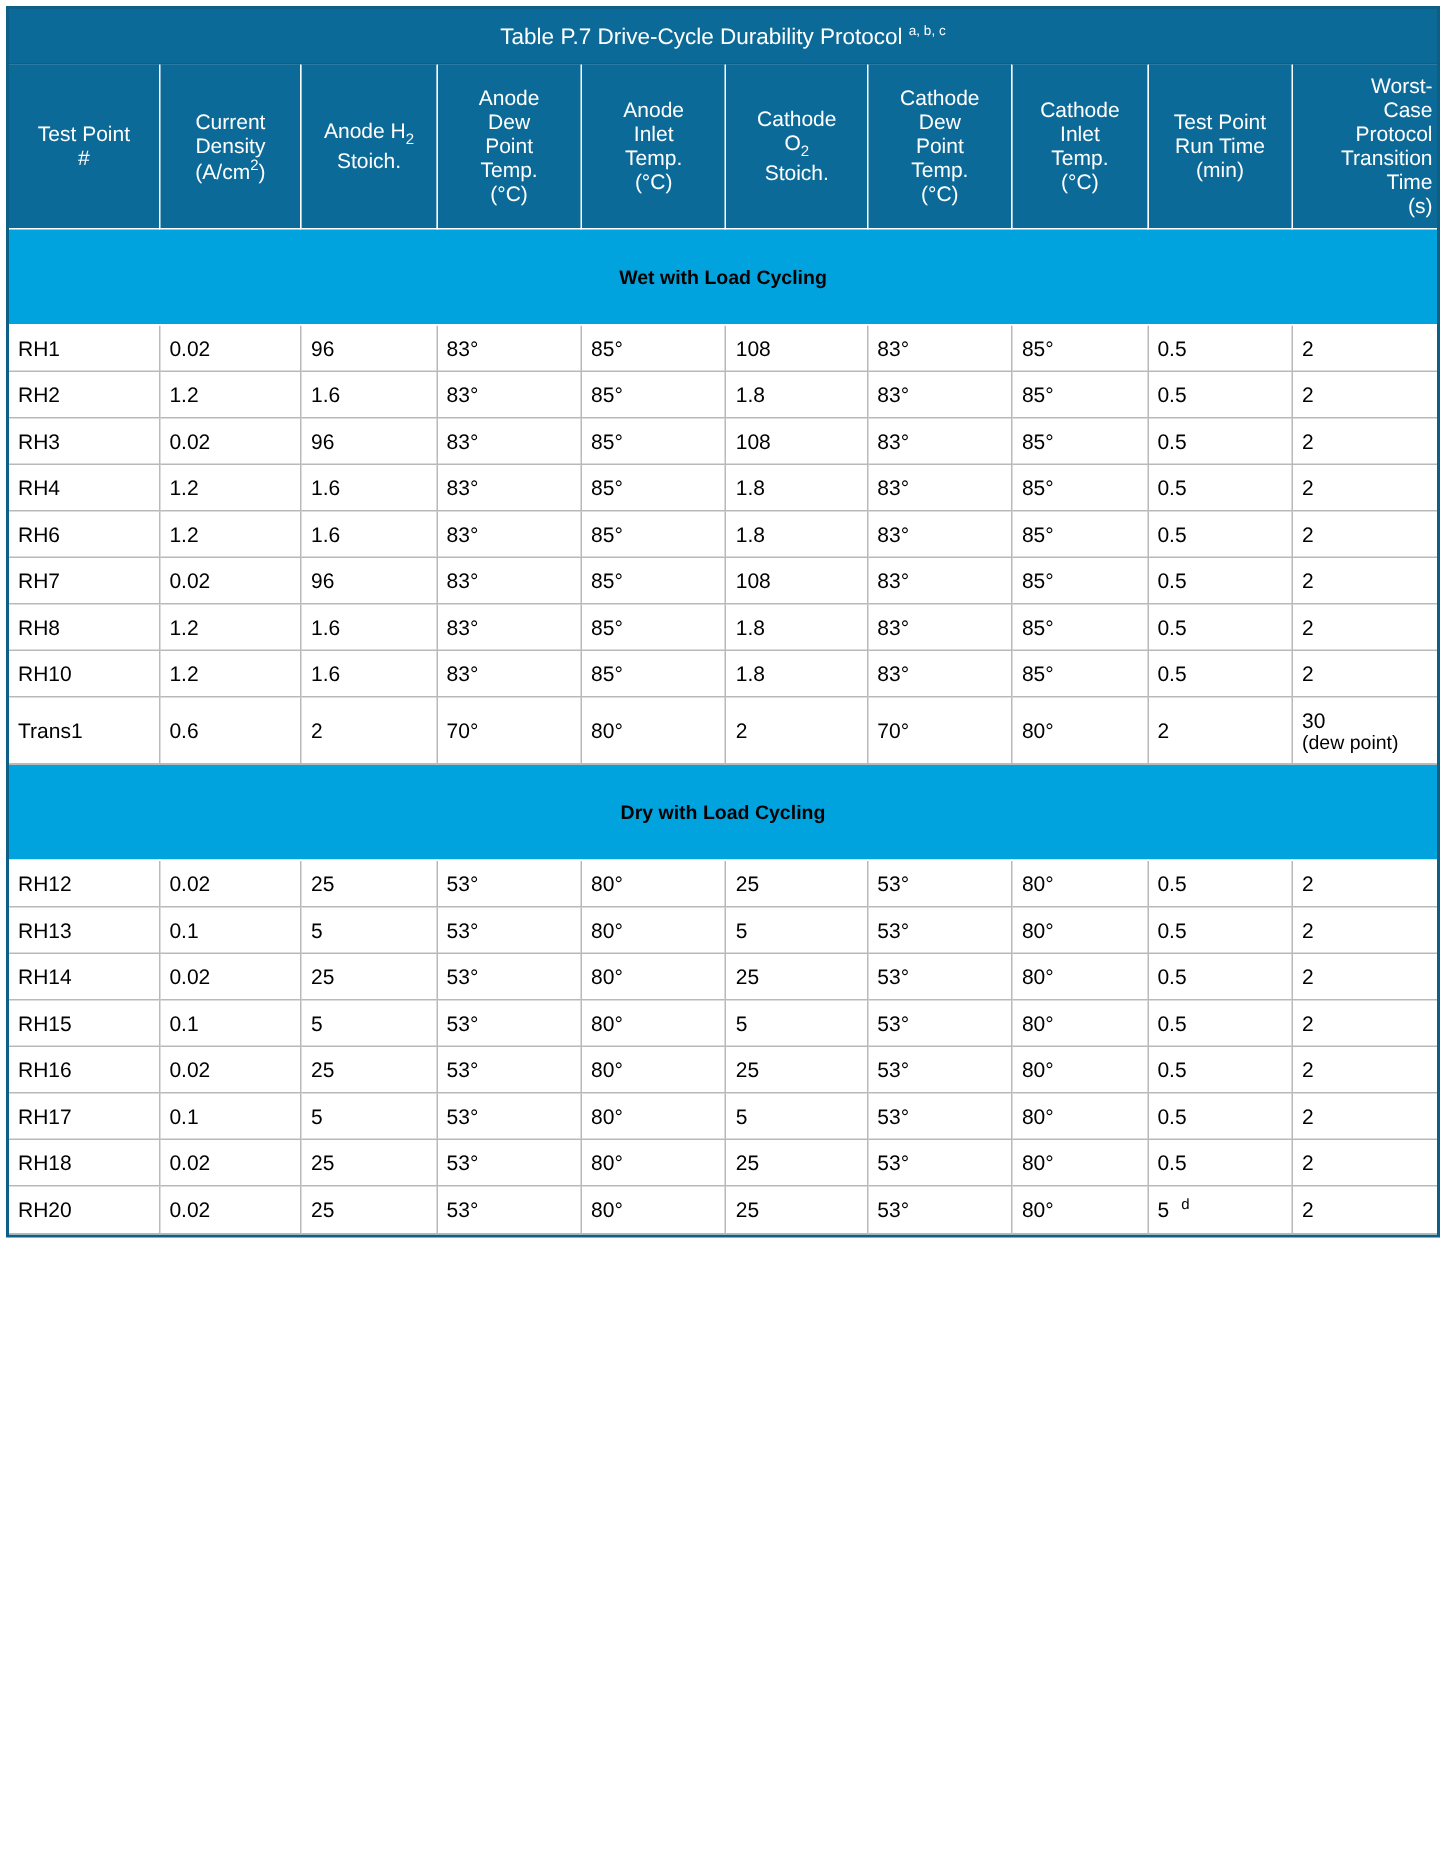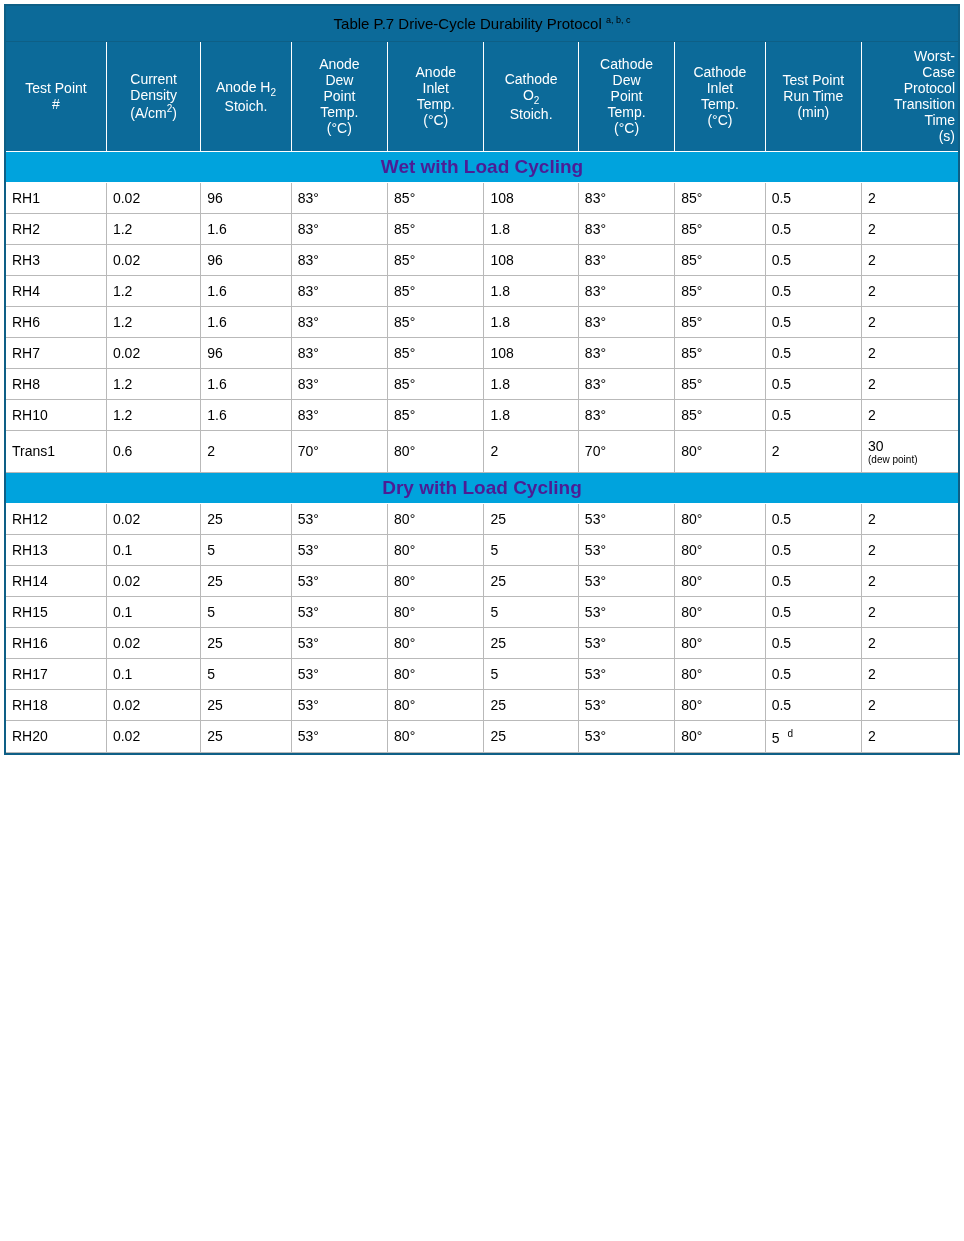--- a/index.html
+++ b/index.html
@@ -17,21 +17,21 @@
     border: 2px solid #0e5f86;
     box-sizing: border-box;
   }
   table {
     border-collapse: collapse;
     width: 100%;
     table-layout: fixed;
   }
   caption {
     background: #0c6a99;
-    color: #000000;
+    color: #ffffff;
     font-size: 15px;
     padding: 9px 4px;
     font-weight: normal;
     border-bottom: 1px solid #0e5f86;
   }
   caption sup {
     font-size: 9px;
   }
   thead th {
     background: #0c6a99;
@@ -56,33 +56,33 @@
     border: 1px solid #b9b9b9;
     padding: 7px 6px;
     vertical-align: middle;
     height: 24px;
     box-sizing: border-box;
   }
   tbody td:first-child { border-left: none; }
   tbody td:last-child { border-right: none; }
   tr.section td {
     background: #00a3dd;
-    color: #4c1d95;
+    color: #000000;
     font-weight: bold;
-    font-size: 19px;
+    font-size: 13px;
     text-align: center;
-    padding: 4px 4px;
+    padding: 24px 4px;
     border-left: none;
     border-right: none;
     border-top: 1px solid #ffffff;
     border-bottom: 1px solid #ffffff;
   }
   .small-note {
     display: block;
-    font-size: 10px;
+    font-size: 13px;
     line-height: 1.1;
   }
   .sup-mark {
     font-size: 10px;
     vertical-align: super;
     margin-left: 8px;
   }
   col.c0 { width: 100px; }
   col.c1 { width: 94px; }
   col.c2 { width: 90px; }

